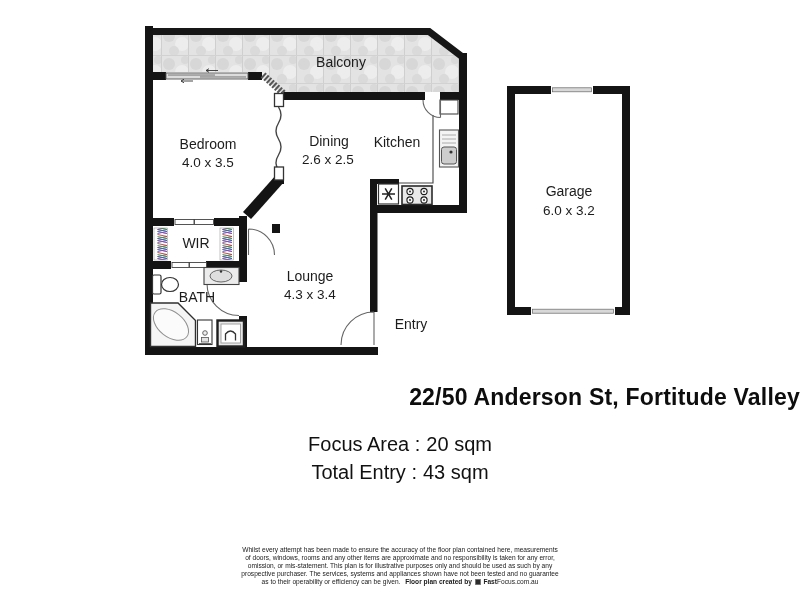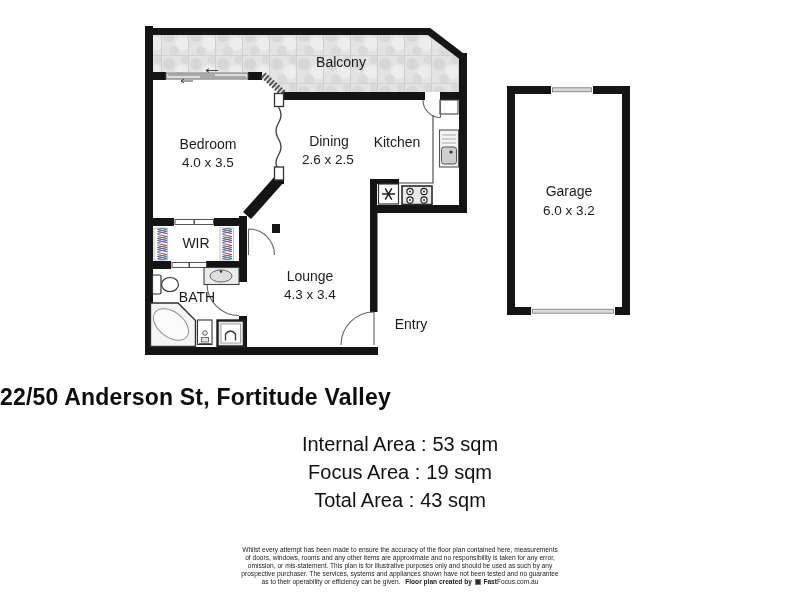--- a/index.html
+++ b/index.html
@@ -4,21 +4,21 @@
 <style>
   html,body{margin:0;padding:0;}
   body{
     width:800px;height:600px;background:#ffffff;position:relative;overflow:hidden;
     font-family:"Liberation Sans",sans-serif;color:#141414;
   }
   #plan-svg{position:absolute;left:0;top:0;}
   .room-label{font-family:"Liberation Sans",sans-serif;font-size:14px;fill:#1c1c1c;text-anchor:middle;}
   .room-dims{font-family:"Liberation Sans",sans-serif;font-size:13.5px;fill:#1c1c1c;text-anchor:middle;}
   .title{
-    position:absolute;left:0;top:384px;width:800px;text-align:left;
+    position:absolute;left:0;top:384px;width:800px;text-align:right;
     font-size:23px;font-weight:bold;letter-spacing:.2px;color:#0d0d0d;
   }
   .areas{position:absolute;left:0;top:430px;width:800px;text-align:center;}
   .area-line{font-size:20px;line-height:28px;color:#111;}
   .area-line .val{margin-left:6px;}
   .area-line .lbl{margin-right:0;}
   .disclaimer{
     position:absolute;left:0;top:546px;width:800px;text-align:center;
     font-size:6.6px;line-height:8px;color:#1a1a1a;
   }
@@ -188,27 +188,24 @@
   <text class="room-dims" x="310" y="299">4.3 x 3.4</text>
   <text class="room-label" x="411" y="329">Entry</text>
   <text class="room-label" x="569" y="196">Garage</text>
   <text class="room-dims" x="569" y="215">6.0 x 3.2</text>
 </svg>
 
 <div class="title">22/50 Anderson St, Fortitude Valley</div>
 
 <div class="areas">
   <div class="area-line">
-    <span class="lbl">Internal Area :</span><span class="val">53 sqm</span>
+    <span class="lbl">Focus Area :</span><span class="val">20 sqm</span>
   </div>
   <div class="area-line">
-    <span class="lbl">Focus Area :</span><span class="val">19 sqm</span>
-  </div>
-  <div class="area-line">
-    <span class="lbl">Total Area :</span><span class="val">43 sqm</span>
+    <span class="lbl">Total Entry :</span><span class="val">43 sqm</span>
   </div>
 </div>
 
 <div class="disclaimer">
   <div>Whilst every attempt has been made to ensure the accuracy of the floor plan contained here, measurements</div>
   <div>of doors, windows, rooms and any other items are approximate and no responsibility is taken for any error,</div>
   <div>omission, or mis-statement. This plan is for illustrative purposes only and should be used as such by any</div>
   <div>prospective purchaser. The services, systems and appliances shown have not been tested and no guarantee</div>
   <div>
     <span>as to their operability or efficiency can be given.</span>

